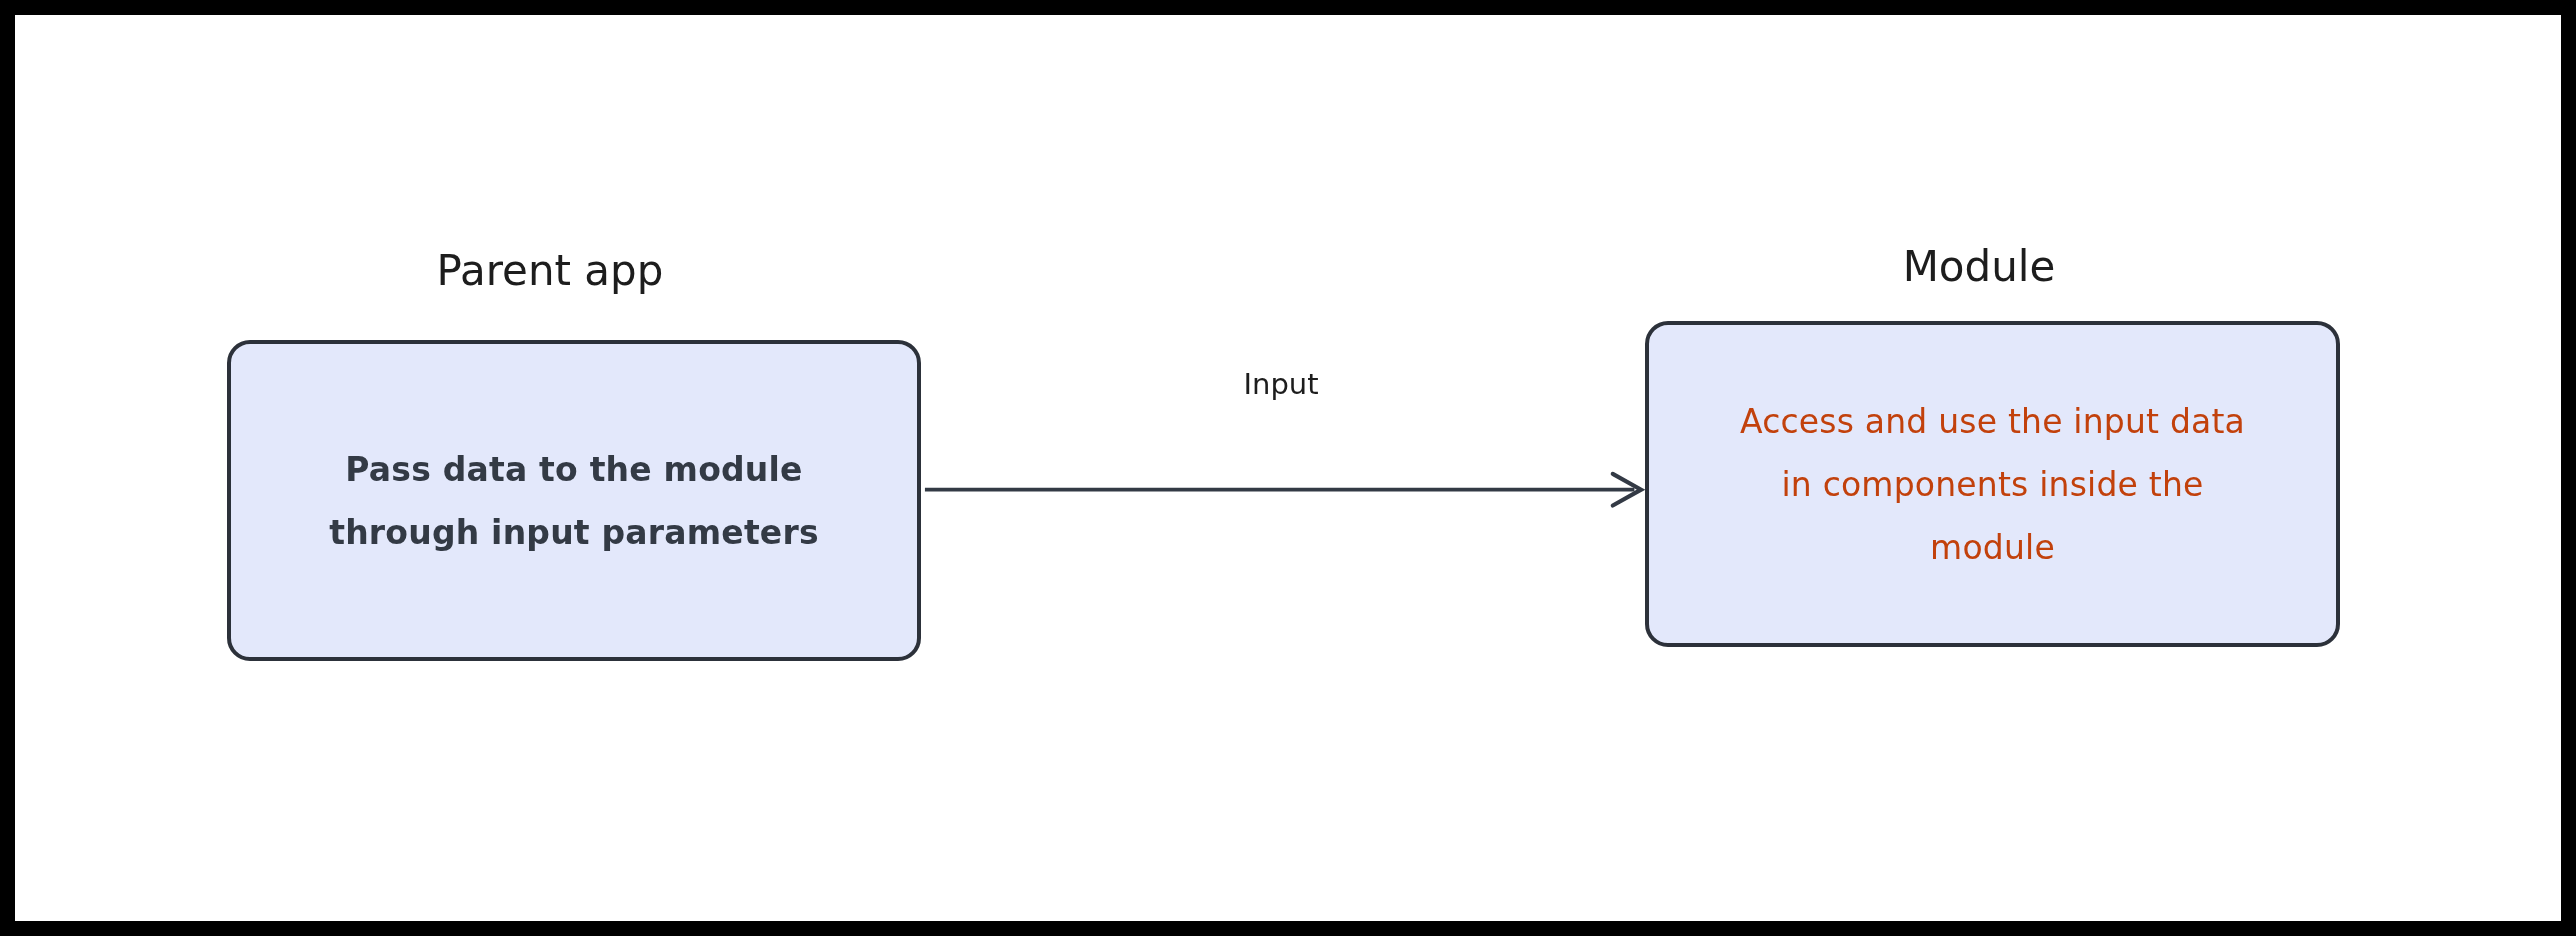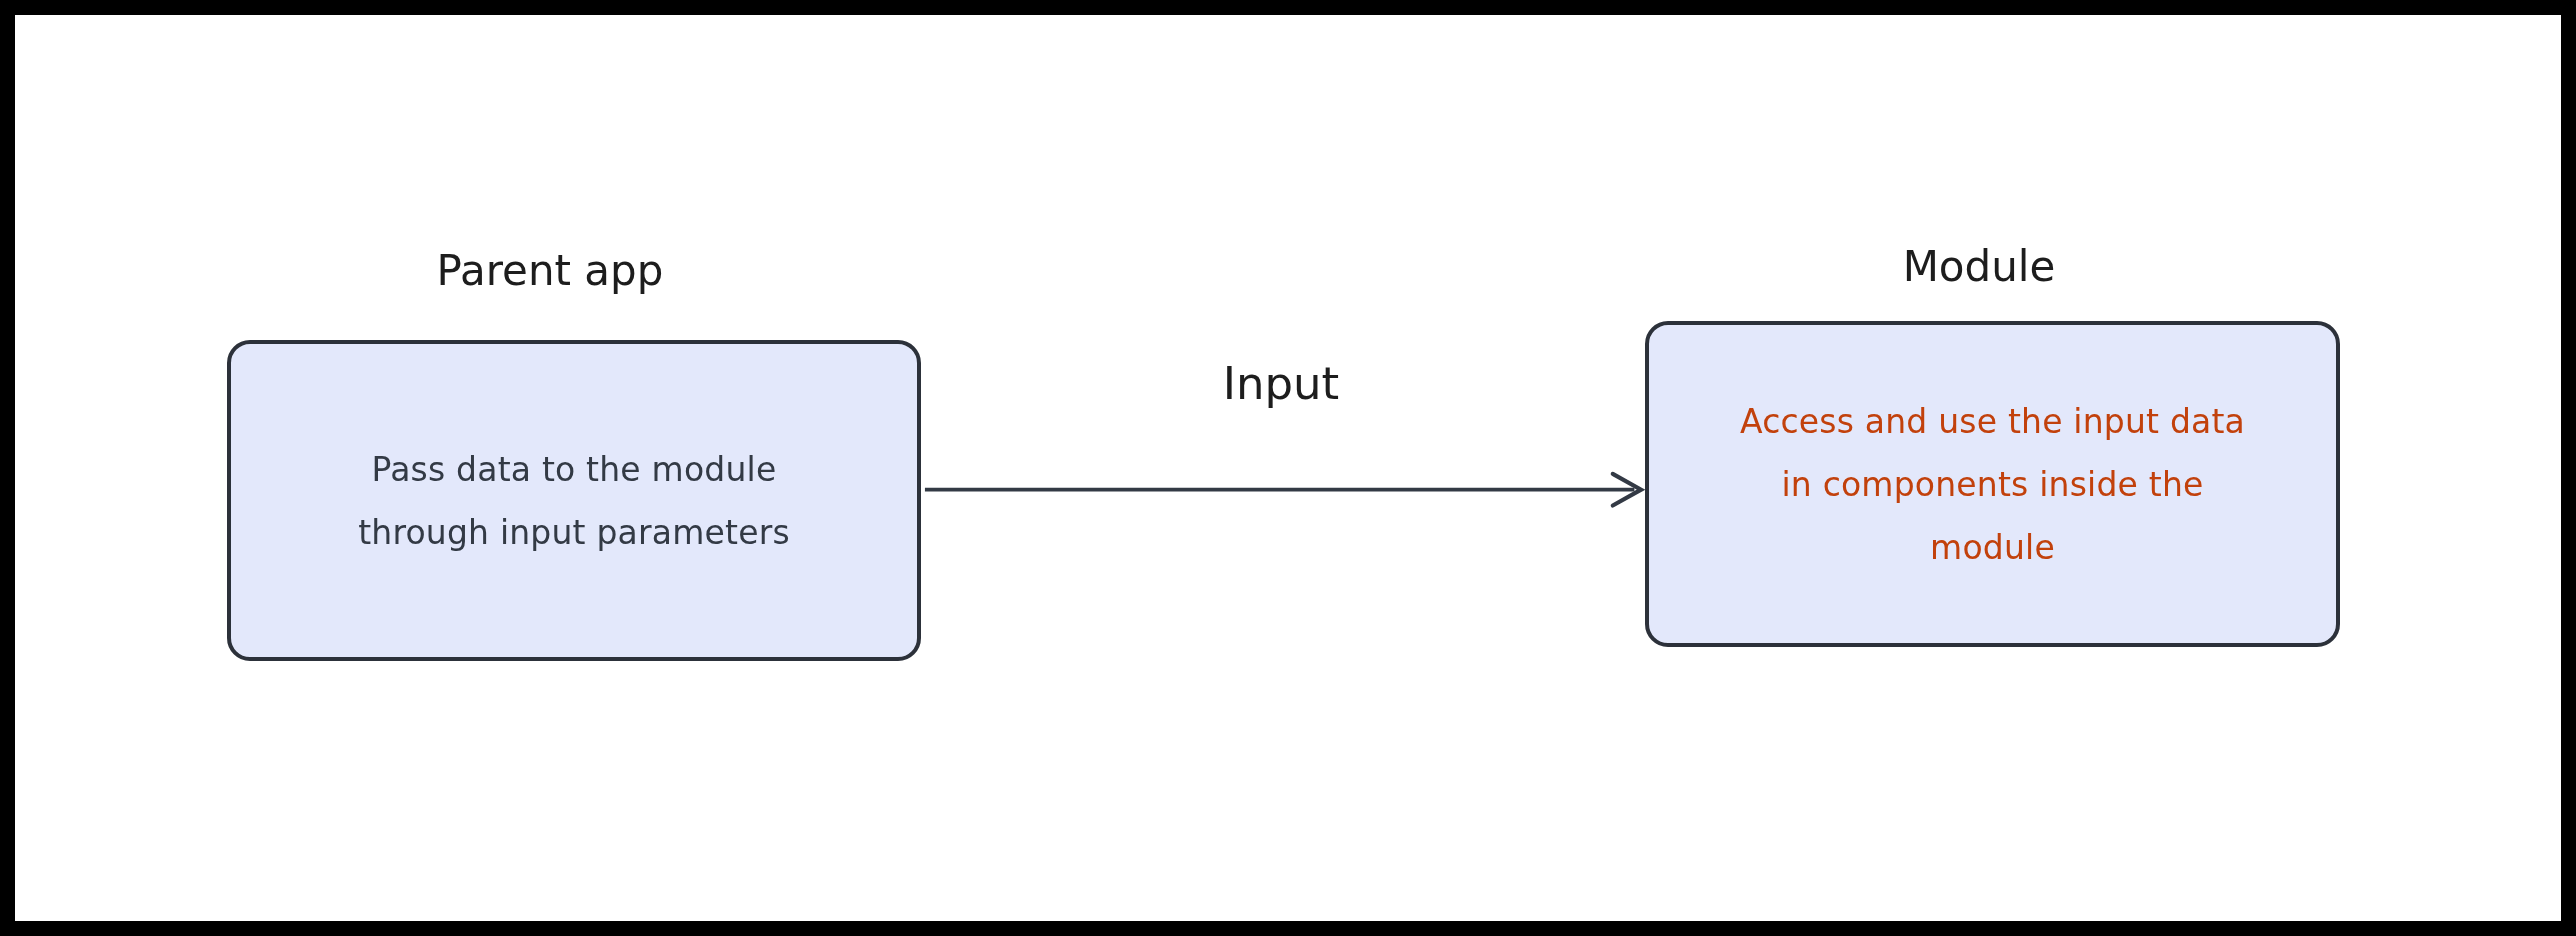--- a/index.html
+++ b/index.html
@@ -53,20 +53,21 @@
     letter-spacing: 0.2px;
     white-space: pre-line;
     padding: 0 21.7px;
   }
 
   #node-parent-app-box {
     left: 212px;   
     top: 325px;    
     width: 694px;
     height: 321px;
+    font-weight: bold;
   }
   #node-module-box {
     left: 1630px;  
     top: 306px;    
     width: 695px;
     height: 326px;
   }
 
   
   .node-title {
@@ -85,21 +86,21 @@
   #label-module {
     left: 1964px;  
     top: 228px;
   }
 
   
   #label-edge-input {
     position: absolute;
     left: 1266px;  
     top: 345px;
-    font-size: 45px;
+    font-size: 29px;
     line-height: 48px;
     color: #1d1d1d;
     white-space: nowrap;
     transform: translateX(-50%);
   }
 
   
   #edge-layer {
     position: absolute;
     left: 0;

